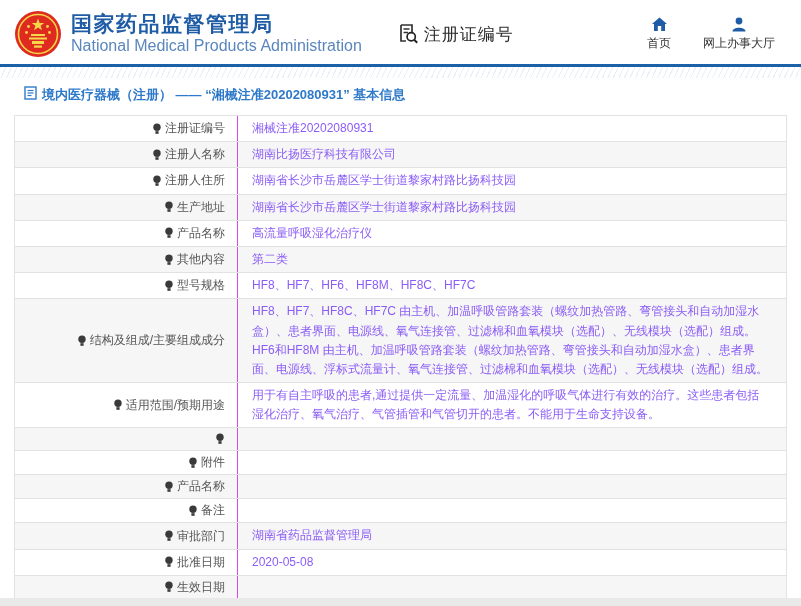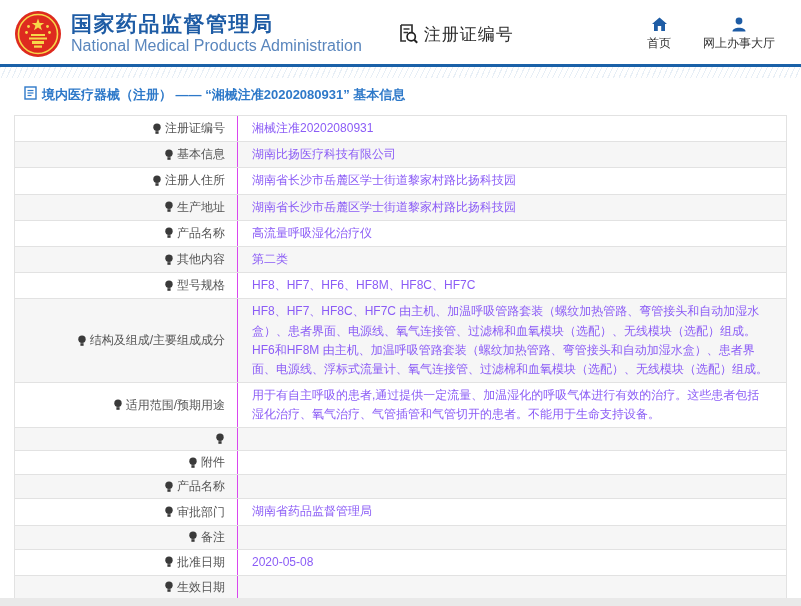--- a/index.html
+++ b/index.html
@@ -125,21 +125,21 @@
     </div>
 
     <div class="t-row">
       <div class="t-label">
         <span class="note-ico" hidden="">
           <svg width="10" height="12" viewBox="0 0 10 12">
             <circle cx="5" cy="4.2" r="3.7" fill="#3a3a3a"></circle>
             <rect x="3.4" y="8.2" width="3.2" height="2.6" fill="#3a3a3a"></rect>
           </svg>
         </span>
-        <span class="lbl-text">基本信息</span>
+        <span class="lbl-text">注册人名称</span>
       </div>
       <div class="t-value">
           <span class="cell-text">湖南比扬医疗科技有限公司</span>
         </div>
     </div>
 
     <div class="t-row">
       <div class="t-label">
         <span class="note-ico" hidden="">
           <svg width="10" height="12" viewBox="0 0 10 12">
@@ -289,39 +289,39 @@
     </div>
 
     <div class="t-row">
       <div class="t-label">
         <span class="note-ico" hidden="">
           <svg width="10" height="12" viewBox="0 0 10 12">
             <circle cx="5" cy="4.2" r="3.7" fill="#3a3a3a"></circle>
             <rect x="3.4" y="8.2" width="3.2" height="2.6" fill="#3a3a3a"></rect>
           </svg>
         </span>
+        <span class="lbl-text">备注</span>
+      </div>
+      <div class="t-value">
+          <span class="cell-text"></span>
+        </div>
+    </div>
+
+    <div class="t-row">
+      <div class="t-label">
+        <span class="note-ico" hidden="">
+          <svg width="10" height="12" viewBox="0 0 10 12">
+            <circle cx="5" cy="4.2" r="3.7" fill="#3a3a3a"></circle>
+            <rect x="3.4" y="8.2" width="3.2" height="2.6" fill="#3a3a3a"></rect>
+          </svg>
+        </span>
         <span class="lbl-text">审批部门</span>
       </div>
       <div class="t-value">
           <span class="cell-text">湖南省药品监督管理局</span>
-        </div>
-    </div>
-
-    <div class="t-row">
-      <div class="t-label">
-        <span class="note-ico" hidden="">
-          <svg width="10" height="12" viewBox="0 0 10 12">
-            <circle cx="5" cy="4.2" r="3.7" fill="#3a3a3a"></circle>
-            <rect x="3.4" y="8.2" width="3.2" height="2.6" fill="#3a3a3a"></rect>
-          </svg>
-        </span>
-        <span class="lbl-text">备注</span>
-      </div>
-      <div class="t-value">
-          <span class="cell-text"></span>
         </div>
     </div>
 
     <div class="t-row">
       <div class="t-label">
         <span class="note-ico" hidden="">
           <svg width="10" height="12" viewBox="0 0 10 12">
             <circle cx="5" cy="4.2" r="3.7" fill="#3a3a3a"></circle>
             <rect x="3.4" y="8.2" width="3.2" height="2.6" fill="#3a3a3a"></rect>
           </svg>

